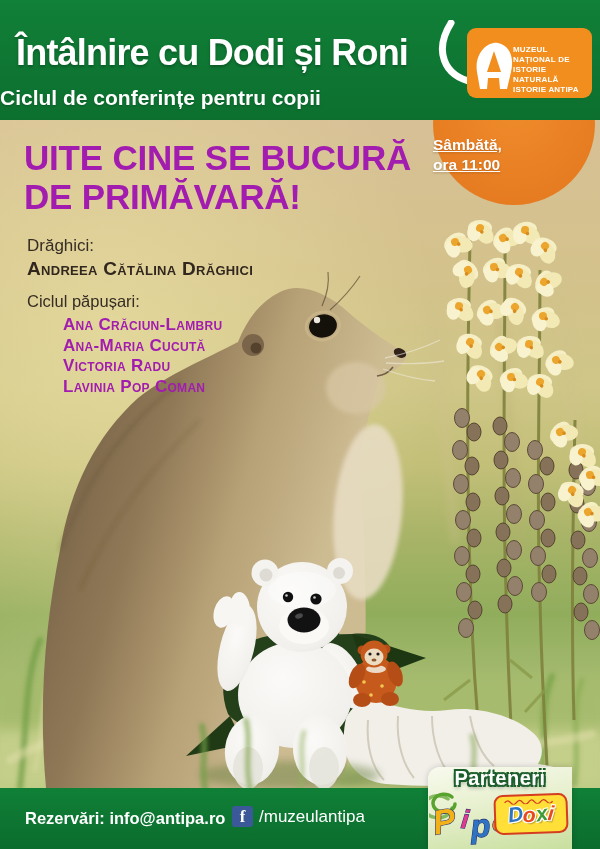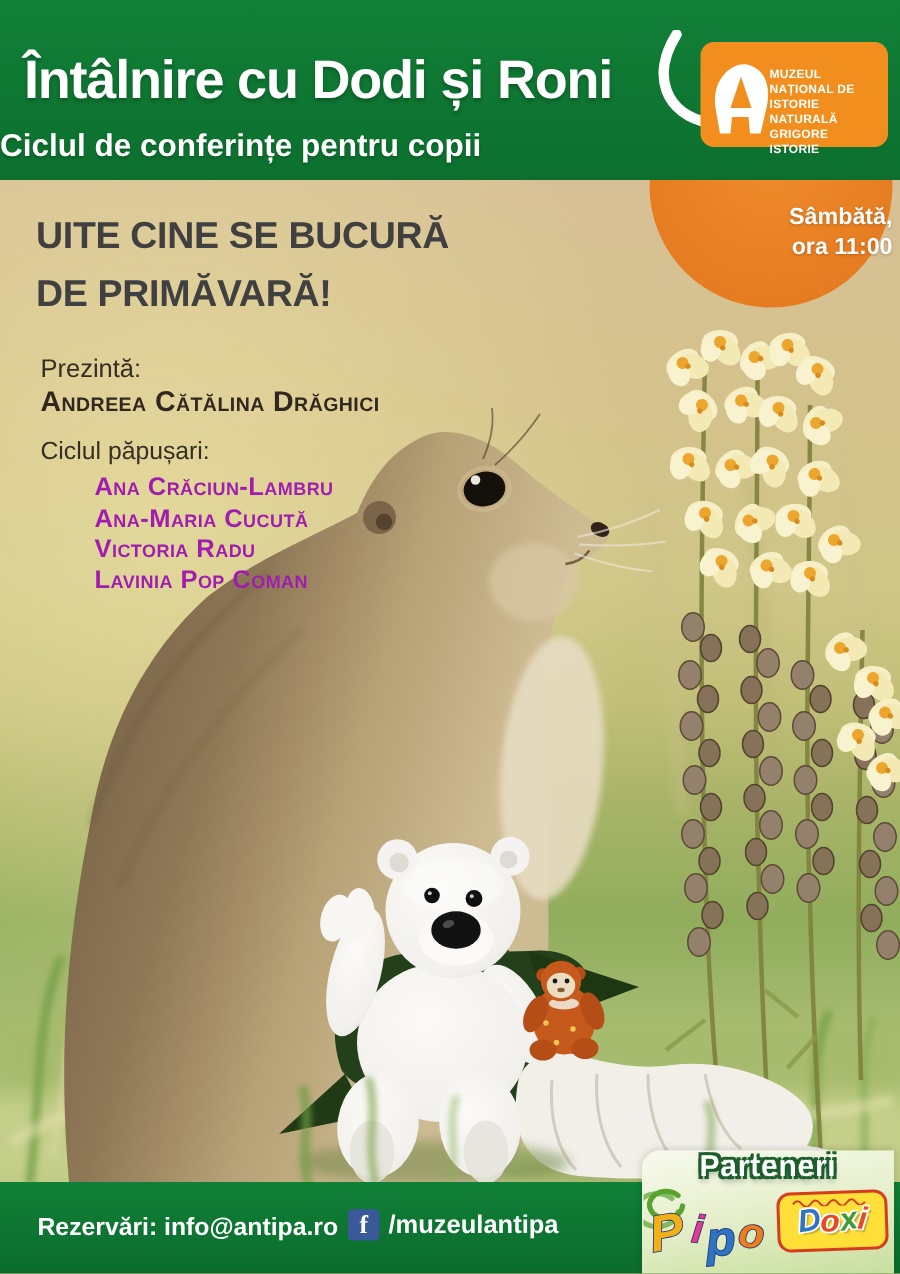--- a/index.html
+++ b/index.html
@@ -16,45 +16,45 @@
     font-size:21px;font-weight:700;color:#fff;text-shadow:0 1px 2px rgba(0,0,0,.2);}
   .tusk{position:absolute;left:430px;top:20px;}
   .museum-logo{position:absolute;left:467px;top:28px;width:125px;height:70px;
     background:#f28e1d;border-radius:9px;}
   .mammoth{position:absolute;left:5px;top:8px;}
   .logo-text{position:absolute;right:5px;top:17px;width:74px;color:#fff;
     font-size:8px;font-weight:700;line-height:10px;letter-spacing:.2px;}
   
   .badge{position:absolute;left:433px;top:43px;width:162px;height:162px;border-radius:50%;
     background:radial-gradient(circle at 50% 42%,#ef8b2b,#e3761d);z-index:2;}
-  .badge-text{margin-top:92px;text-align:right;color:#fff;font-weight:700;
-    font-size:15.5px;line-height:19.5px;text-shadow:0 1px 2px rgba(90,40,0,.35);}
+  .badge-text{margin-top:92px;text-align:left;color:#fff;font-weight:700;
+    font-size:15.5px;line-height:19.5px;text-shadow:0 1px 2px rgba(90,40,0,.35);text-decoration:underline;}
   
   .photo{position:absolute;left:0;top:120px;width:600px;height:668px;z-index:1;}
   
-  .headline{position:absolute;left:24px;top:138px;z-index:2;font-size:25px;line-height:39px;
-    font-weight:800;color:#404040;letter-spacing:-0.2px;}
+  .headline{position:absolute;left:24px;top:138px;z-index:2;font-size:35px;line-height:39px;
+    font-weight:800;color:#a21caf;letter-spacing:-0.2px;}
   .presenter{position:absolute;left:27px;top:236px;z-index:2;color:#362d24;}
   .presenter-label{font-size:17px;}
   .presenter-name{font-size:19px;font-weight:700;font-variant:small-caps;
     letter-spacing:.3px;margin-top:2px;color:#31271e;}
   .actors{position:absolute;left:27px;top:292px;z-index:2;color:#362d24;}
   .actors-label{font-size:16.5px;margin-bottom:4px;}
   .actor-name{font-size:17px;font-weight:700;font-variant:small-caps;
     letter-spacing:.3px;line-height:20.5px;color:#a21caf;margin-left:36px;}
   
   .footer{position:absolute;left:0;top:788px;width:600px;height:61px;z-index:3;
     background:linear-gradient(#108037,#0b6c2d);}
   .reservations{position:absolute;left:25px;top:21px;font-size:16.5px;font-weight:700;color:#fff;}
   .fb-row{position:absolute;left:232px;top:18px;display:flex;align-items:center;gap:6px;}
   .fb-icon{width:21px;height:21px;background:#3b5998;border-radius:3px;color:#fff;
     font-weight:700;font-size:17px;line-height:21px;text-align:center;
     font-family:"Liberation Serif",serif;}
-  .fb-handle{font-size:17px;font-weight:700;color:#fff;}
-  .partners-panel{position:absolute;left:428px;top:-21px;width:168px;height:82px;
+  .fb-handle{font-size:17px;font-weight:400;color:#fff;}
+  .partners-panel{position:absolute;left:428px;top:-21px;width:144px;height:82px;
     background:linear-gradient(170deg,#f8faee 0%,#e7f0ce 45%,#c8df9e 100%);
     border-radius:12px 0 0 0;box-shadow:0 0 6px rgba(0,0,0,.18);}
   .partners-title{position:absolute;top:0;left:6px;right:6px;text-align:center;
     font-size:20px;font-weight:800;color:#fff;letter-spacing:.5px;
     text-shadow:-2px -2px 0 #1c5f2c,2px -2px 0 #1c5f2c,-2px 2px 0 #1c5f2c,2px 2px 0 #1c5f2c,0 3px 4px rgba(0,0,0,.4);}
   .pipo-logo{position:absolute;left:1px;top:21px;}
   .doxi-logo{position:absolute;right:4px;top:27px;width:74px;height:40px;background:#ffdf38;
     border:2px solid #d43d20;border-radius:9px;transform:rotate(-2deg);box-sizing:border-box;}
   .doxi-wave{display:block;margin:2px auto 0 auto;}
   .doxi-letters{display:flex;justify-content:center;font-weight:800;font-style:italic;
@@ -78,21 +78,21 @@
       <path d="M 43,62 C 13,56 4,30 21,3" fill="none" stroke="#ffffff" stroke-width="7" stroke-linecap="round"></path>
     </svg>
     <div class="museum-logo">
       <svg class="mammoth" width="44" height="56" viewBox="0 0 44 56">
         <path d="M 5,36 C 2,16 17,5 26,7 C 39,10 42,23 39,36 L 35,53 L 28,53 L 27,42 L 16,42 L 15,53 L 8,53 Z" fill="#ffffff"></path>
         <polygon points="22,15 29,36 15,36" fill="#f28e1d"></polygon>
       </svg>
       <div class="logo-text">
         <div>MUZEUL NAȚIONAL DE</div>
         <div>ISTORIE NATURALĂ</div>
-        <div>GRIGORE ISTORIE</div>
+        <div>ISTORIE ANTIPA</div>
       </div>
     </div>
   </div>
 
   <div class="badge">
     <div class="badge-text">
       <div>Sâmbătă,</div>
       <div>ora 11:00</div>
     </div>
   </div>
@@ -366,21 +366,21 @@
     </g>
   </svg>
   </div>
 
   <div class="headline">
     <div>UITE CINE SE BUCURĂ</div>
     <div>DE PRIMĂVARĂ!</div>
   </div>
 
   <div class="presenter">
-    <div class="presenter-label">Prezintă:</div>
+    <div class="presenter-label">Drăghici:</div>
     <div class="presenter-name">Andreea Cătălina Drăghici</div>
   </div>
 
   <div class="actors">
     <div class="actors-label">Ciclul păpușari:</div>
     <div class="actor-name">Ana Crăciun-Lambru</div>
     <div class="actor-name">Ana-Maria Cucută</div>
     <div class="actor-name">Victoria Radu</div>
     <div class="actor-name">Lavinia Pop Coman</div>
   </div>

